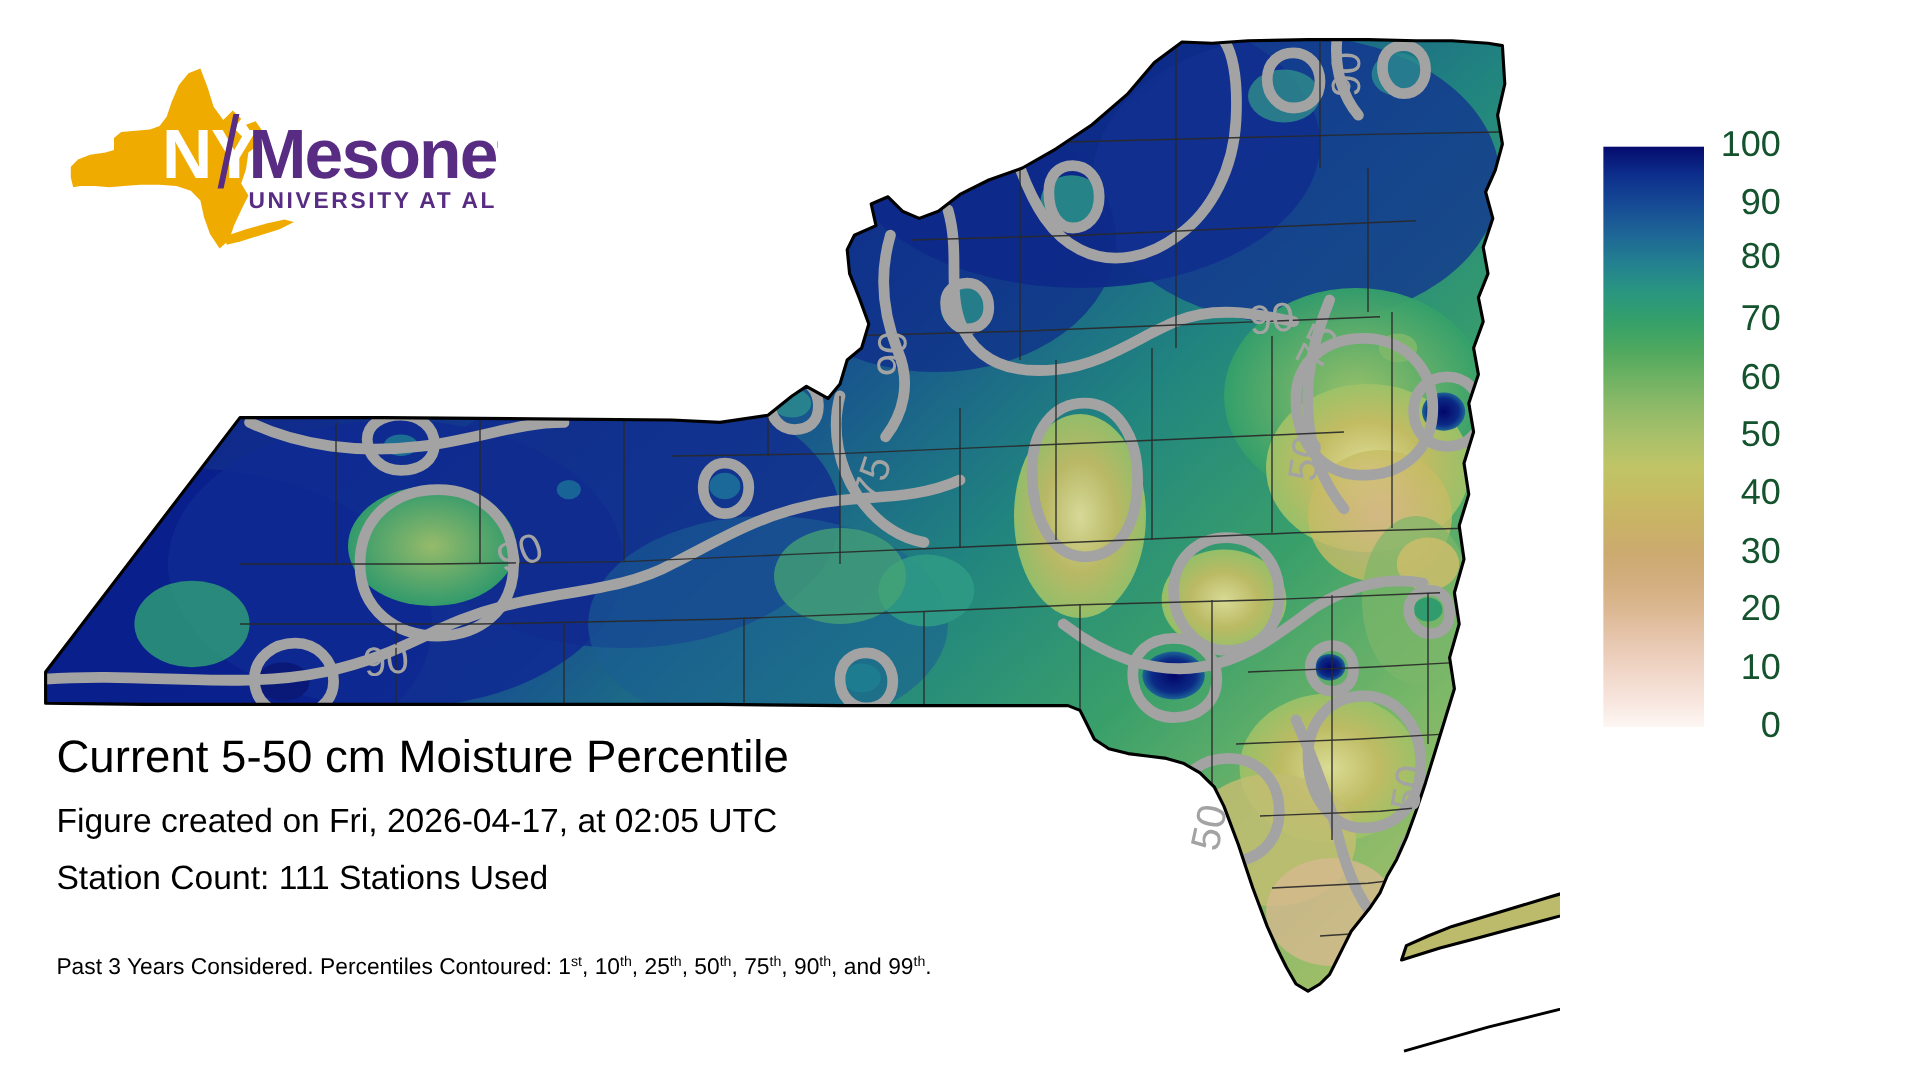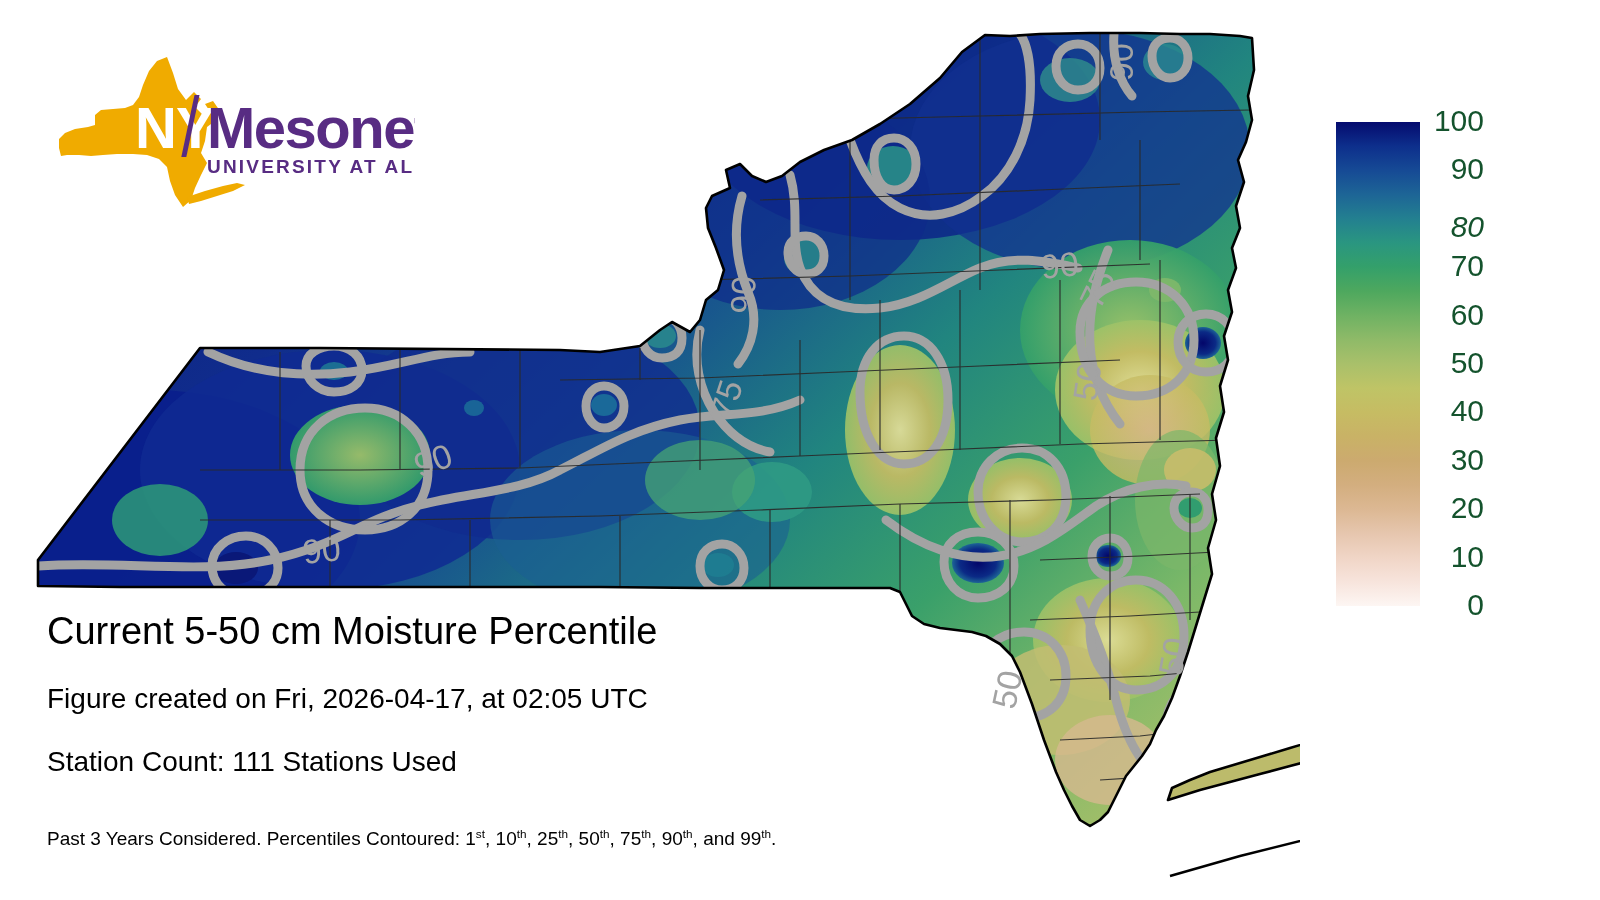--- a/index.html
+++ b/index.html
@@ -26,23 +26,23 @@
   #cbar .bar{width:84px;height:484px;display:block;}
   #cbar-ticks{position:absolute;left:1424px;top:122px;width:60px;height:484px;}
   .tick{position:absolute;right:0;font-size:30px;line-height:1;
         font-family:"Liberation Sans","DejaVu Sans",sans-serif;color:#14532d;
         white-space:nowrap;}
 
   
   #caption{position:absolute;left:47px;top:612px;width:1000px;}
   #fig-title{font-size:38px;line-height:1.0;white-space:nowrap;
              font-family:"Liberation Sans","DejaVu Sans",sans-serif;}
-  .sub{font-size:28px;line-height:1.0;white-space:nowrap;margin-top:35px;
+  .sub{font-size:28px;line-height:1.0;white-space:nowrap;margin-top:20px;
        font-family:"Liberation Sans","DejaVu Sans",sans-serif;}
-  #footnote{position:absolute;left:47px;top:828px;font-size:19px;white-space:nowrap;
+  #footnote{position:absolute;left:47px;top:796px;font-size:19px;white-space:nowrap;
             font-family:"Liberation Sans","DejaVu Sans",sans-serif;}
   #footnote sup{font-size:0.62em;vertical-align:super;line-height:0;}
 </style>
 </head>
 <body>
 
 <div id="root">
 
   <div id="logo">
     <svg width="360" height="155" viewBox="0 0 360 155">
@@ -340,21 +340,21 @@
           <stop offset="0.95" stop-color="#0d2f8c"></stop>
           <stop offset="1.00" stop-color="#050b6e"></stop>
         </linearGradient>
       </defs>
       <rect x="0" y="0" width="84" height="484" fill="url(#cbargrad)"></rect>
     </svg>
   </div>
   <div id="cbar-ticks">
       <div class="tick" style="top: -16px;">100</div>
       <div class="tick" style="top: 32.4px;">90</div>
-      <div class="tick" style="top: 90px; font-style: italic;">80</div>
+      <div class="tick" style="top: 77px;">80</div>
       <div class="tick" style="top: 129.2px;">70</div>
       <div class="tick" style="top: 177.6px; margin-left: 24px;">60</div>
       <div class="tick" style="top: 226px;">50</div>
       <div class="tick" style="top: 274.4px;">40</div>
       <div class="tick" style="top: 322.8px;">30</div>
       <div class="tick" style="top: 371.2px;">20</div>
       <div class="tick" style="top: 419.6px;">10</div>
       <div class="tick" style="top: 468px;">0</div>
     </div>
 

